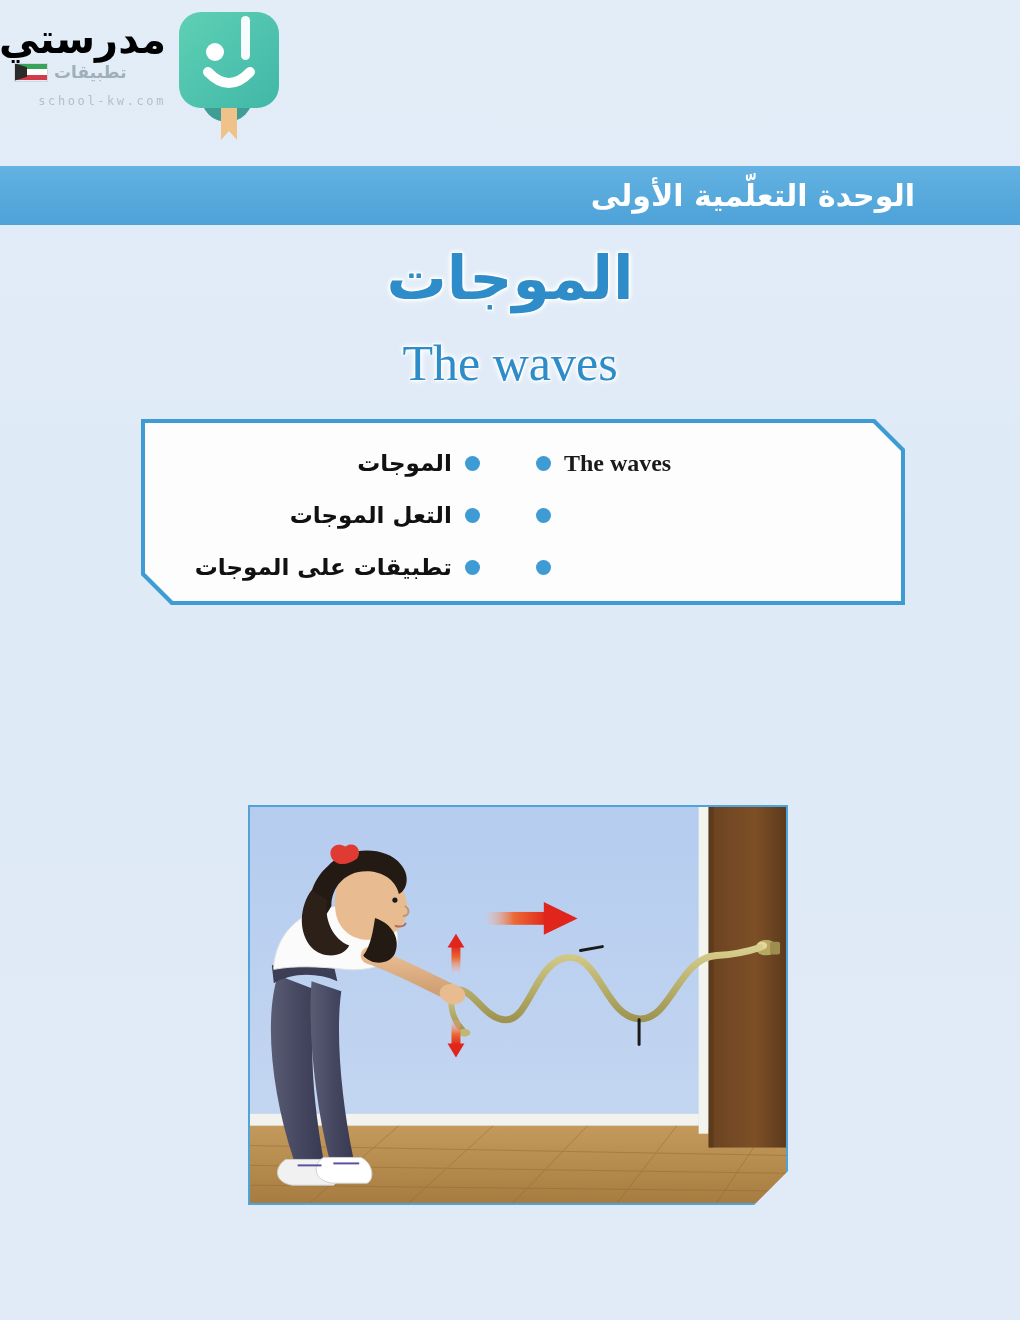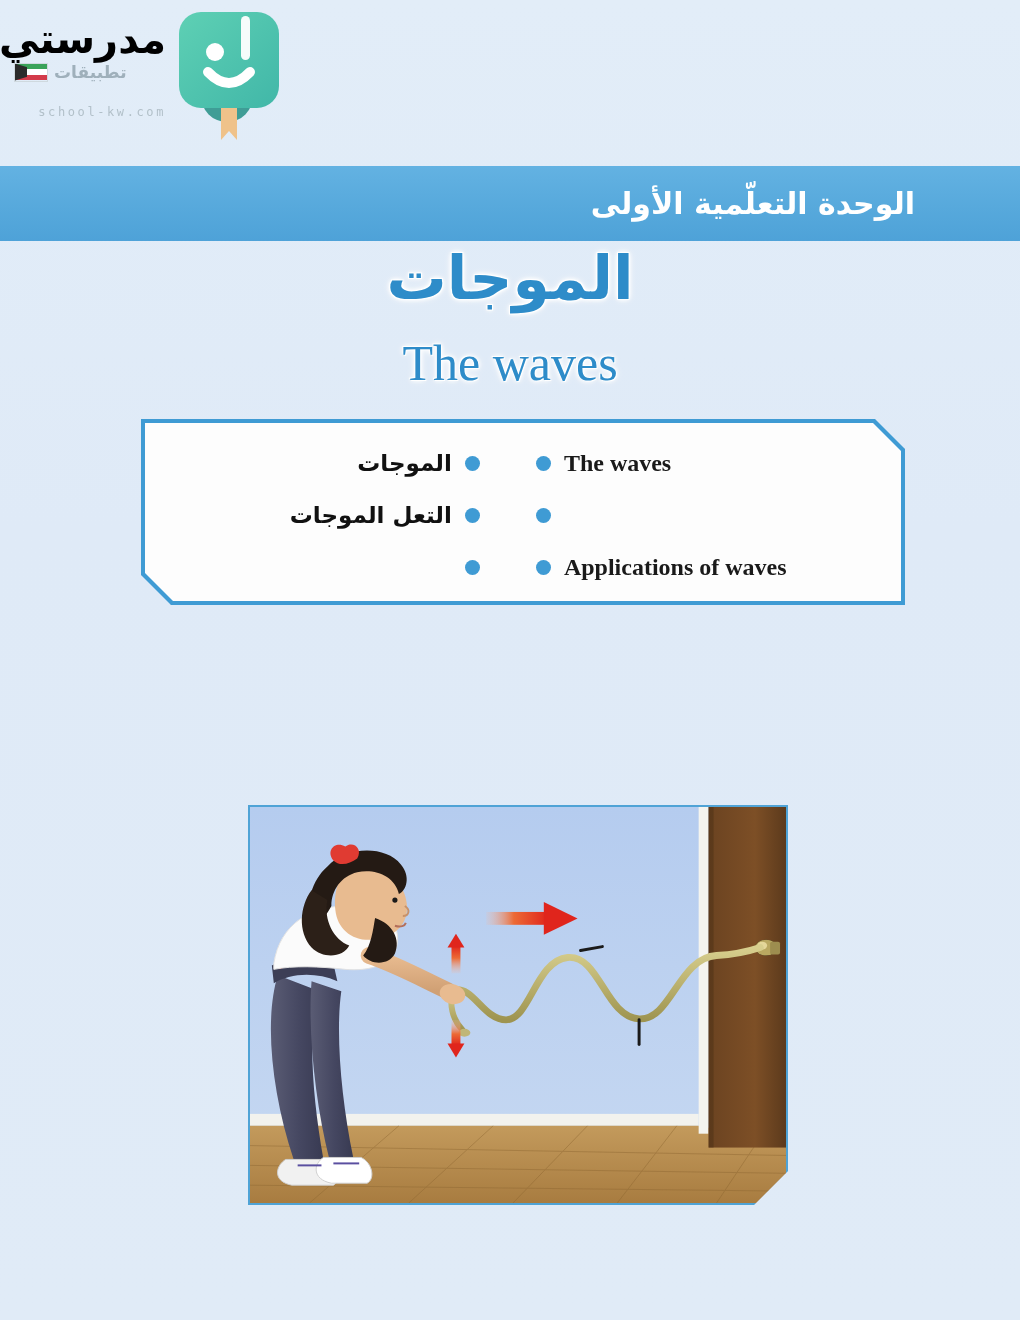--- a/index.html
+++ b/index.html
@@ -75,32 +75,32 @@
   .kw-flag .trap {
     position:absolute; left:0; top:0; width:38%; height:100%;
     background:#2b2b2b;
     clip-path: polygon(0 0, 100% 22%, 100% 78%, 0 100%);
   }
   .logo-url {
     font-family: "DejaVu Sans Mono", monospace;
     font-size: 12px;
     color: #b2c0c9;
     letter-spacing: 2.6px;
-    margin-top: 23px;
+    margin-top: 12px;
     direction: ltr;
     text-align: right;
   }
 
   
   .unit-banner {
     position: absolute;
     left: 0;
     top: 166px;
     width: 1020px;
-    height: 75px;
+    height: 59px;
     background: linear-gradient(180deg, #63b2e2 0%, #57a9dc 55%, #4ea2d8 100%);
     display: flex;
     align-items: center;
     justify-content: flex-end;
     box-sizing: border-box;
     padding-right: 105px;
   }
   .unit-banner-text {
     font-family: "DejaVu Sans", sans-serif;
     font-size: 30px;
@@ -301,24 +301,24 @@
           <span class="ar-label">التعل الموجات</span>
         </div>
         <div class="col-en">
           <span class="bullet"></span>
         </div>
       </div>
 
       <div class="outline-row">
         <div class="col-ar">
           <span class="bullet"></span>
+          <span class="ar-label">تطبيقات على الموجات</span>
         </div>
         <div class="col-en">
           <span class="bullet"></span>
-          <span class="en-label">Applications of waves</span>
         </div>
       </div>
 
     </div>
   </div>
 </div>
 
 <div class="photo-frame">
   <svg class="photo-svg" viewBox="0 0 540 400" preserveAspectRatio="none">
     <defs>

